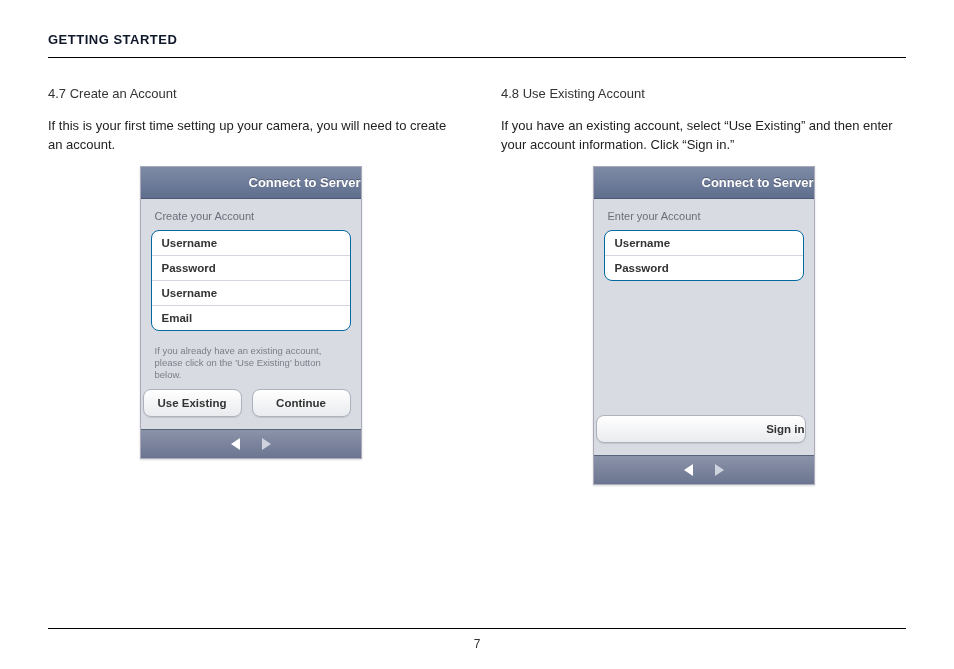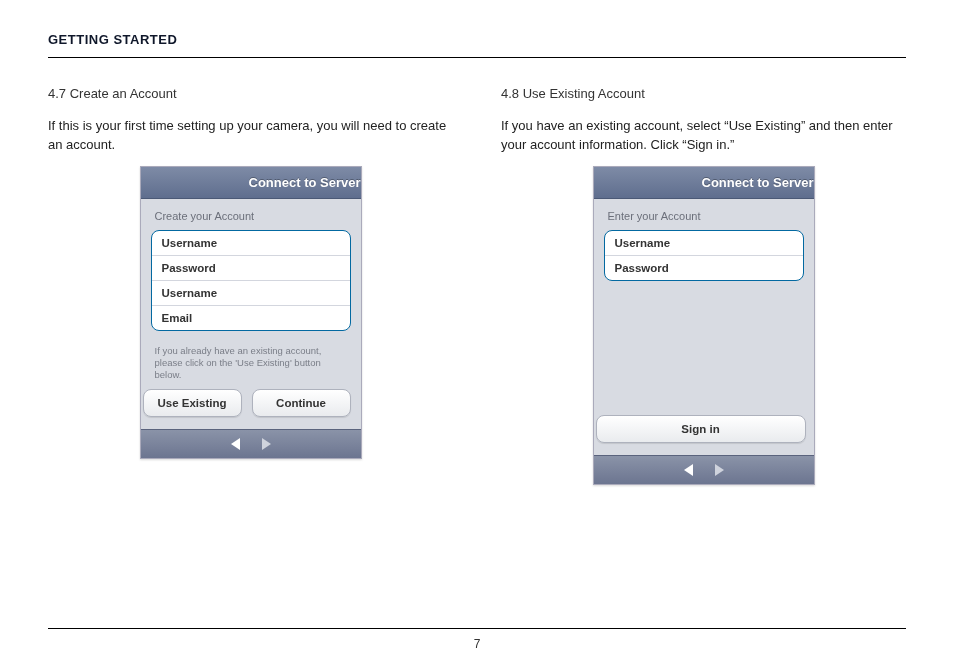--- a/index.html
+++ b/index.html
@@ -113,21 +113,21 @@
     background: linear-gradient(#ffffff, #e9ebee);
     border: 1px solid #aeb2bd;
     border-radius: 8px;
     text-align: center;
     font-size: 11.5px;
     font-weight: 700;
     color: #333;
     padding: 7px 0;
     box-shadow: 0 1px 1px rgba(0,0,0,0.1);
   }
-  .btn.full { width: 100%; flex: none; }
+  .btn.full { width: 100%; flex: none; text-align: right; }
   .phone-nav {
     background: linear-gradient(#8a93a8, #6c7590);
     height: 28px;
     display: flex;
     align-items: center;
     justify-content: center;
     gap: 22px;
     border-top: 1px solid #5a637d;
   }
   .nav-arrow {

